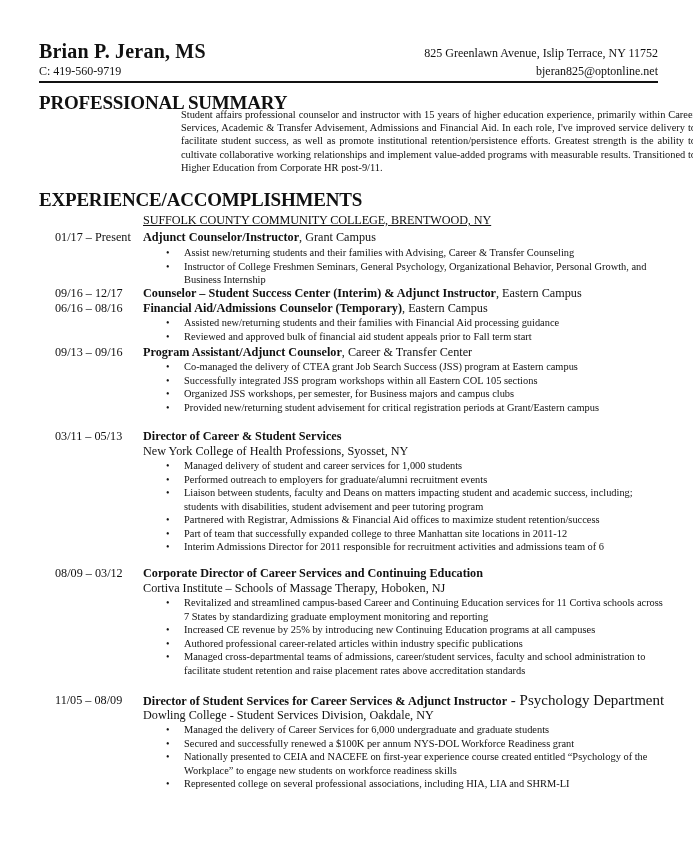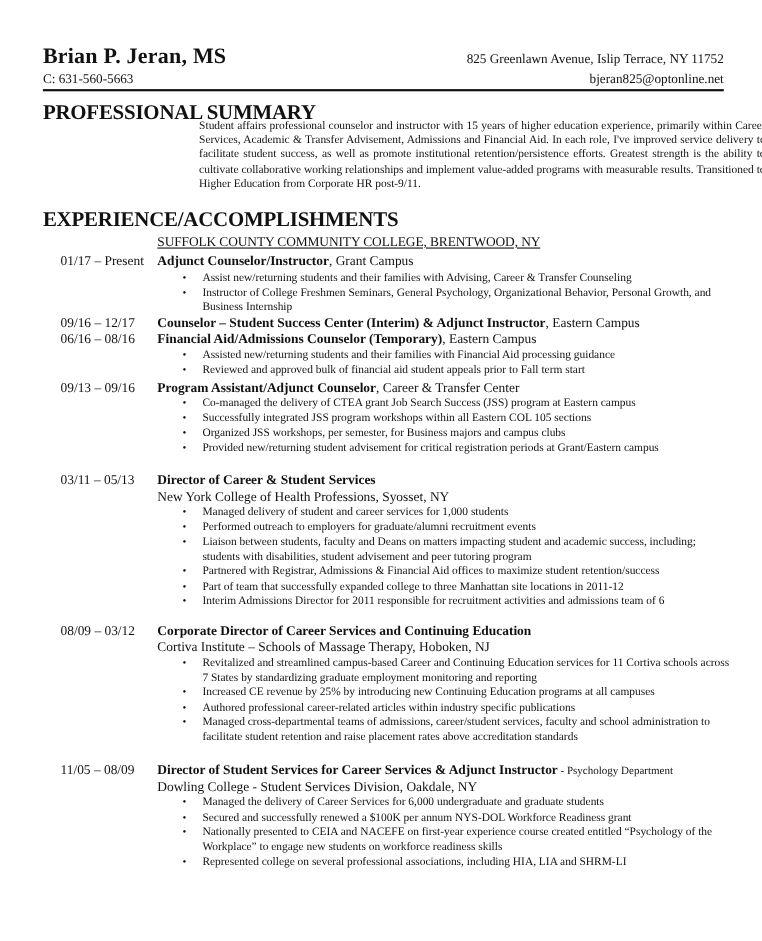--- a/index.html
+++ b/index.html
@@ -21,39 +21,39 @@
     position: absolute; left: 143px; top: 108px; width: 515px;
     font-size: 10.4px; line-height: 13.2px; text-align: justify; margin-left: 38px;
   }
 
   .row { position: absolute; left: 39px; width: 625px; font-size: 12.2px; line-height: 14px; }
   .date { position: absolute; left: 16px; top: 0; }
   .title-line { position: absolute; left: 104px; top: 0; white-space: nowrap; }
   .title-line b { font-weight: bold; }
   .org-line { position: absolute; left: 104px; white-space: nowrap; font-size: 12.2px; }
   .employer { position: absolute; left: 143px; top: 213px; font-size: 12.2px; text-decoration: underline; letter-spacing: -0.1px; }
-  .small { font-size: 10px; }
+  .small { font-size: 15px; }
 
   ul.bullets {
     position: absolute; left: 166px; margin: 0; padding: 0; list-style: none;
     font-size: 10.4px; line-height: 13.5px; width: 498px;
   }
   ul.bullets li { position: relative; padding-left: 18px; }
   ul.bullets li::before {
     content: "•"; position: absolute; left: 0; top: 0; font-size: 10px;
   }
 </style>
 </head>
 <body>
 
 <div class="page">
 
   <div class="header">
     <div class="name">Brian P. Jeran, MS</div>
-    <div class="phone">C: 631-560-5663</div>
+    <div class="phone">C: 419-560-9719</div>
     <div class="address">825 Greenlawn Avenue, Islip Terrace, NY  11752</div>
     <div class="email">bjeran825@optonline.net</div>
   </div>
   <div class="rule"></div>
 
   <div class="section-title" style="top:92px;">PROFESSIONAL SUMMARY</div>
   <div class="summary">Student affairs professional counselor and instructor with 15 years of higher education experience, primarily within Career Services, Academic &amp; Transfer Advisement, Admissions and Financial Aid.  In each role, I've improved service delivery to facilitate student success, as well as promote institutional retention/persistence efforts. Greatest strength is the ability to cultivate collaborative working relationships and implement value-added programs with measurable results. Transitioned to Higher Education from Corporate HR post-9/11.</div>
 
   <div class="section-title" style="top:189px;">EXPERIENCE/ACCOMPLISHMENTS</div>
   <div class="employer">SUFFOLK COUNTY COMMUNITY COLLEGE, BRENTWOOD, NY</div>

